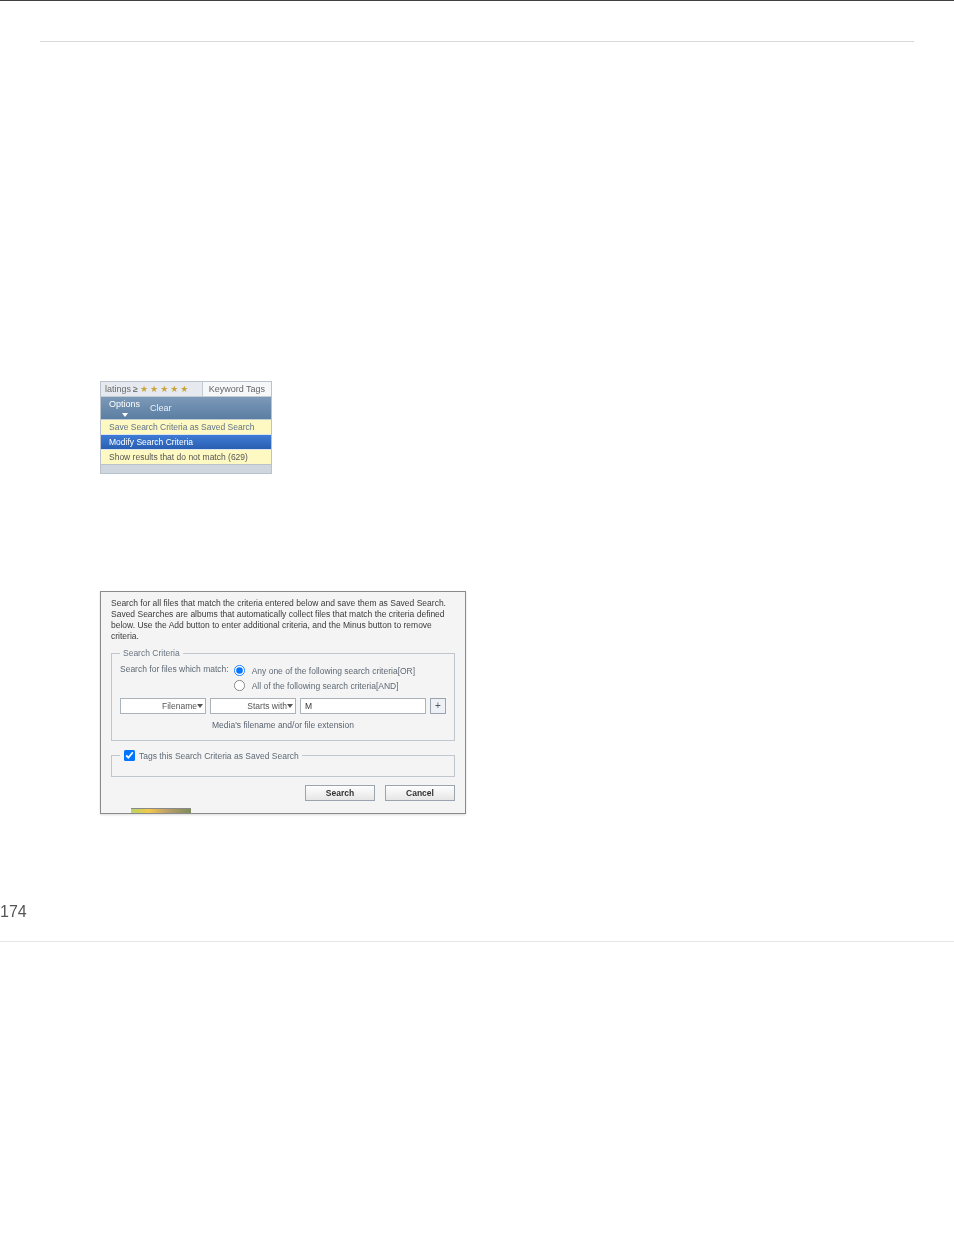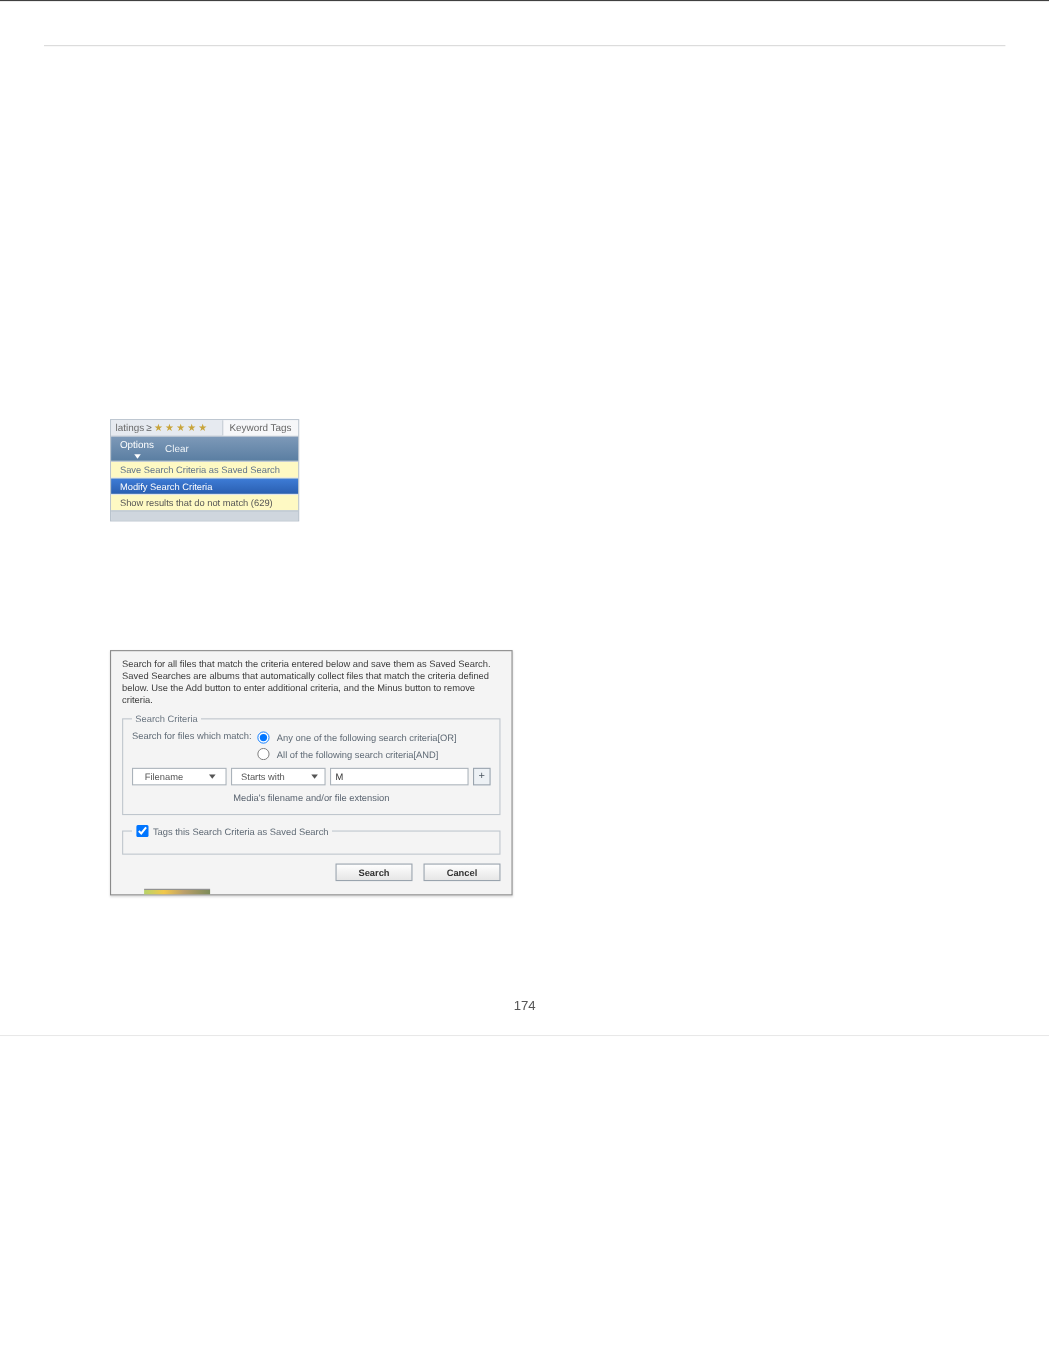--- a/index.html
+++ b/index.html
@@ -187,28 +187,27 @@
   }
   .shot2 .crit {
     display: flex;
     align-items: center;
     gap: 4px;
     margin-top: 6px;
   }
   .shot2 .select {
     display: flex;
     align-items: center;
-    justify-content: center;
+    justify-content: flex-end;
     background: #fff;
     border: 1px solid #aab2ba;
     height: 14px;
     padding: 0 2px 0 4px;
     color: #555;
     font-size: 8.5px;
-    gap: 24px;
   }
   .shot2 .select .tri {
     width: 0; height: 0;
     border-left: 3px solid transparent;
     border-right: 3px solid transparent;
     border-top: 4px solid #555;
   }
   .shot2 .sel-field { width: 78px; }
   .shot2 .sel-op    { width: 78px; }
   .shot2 .txt {
@@ -298,22 +297,21 @@
     border-top: 1px solid #888;
     width: 60px;
     margin-left: 30px;
     margin-top: -1px;
   }
   .page-number {
     position: absolute;
     bottom: 20px;
     left: 0;
     right: 0;
-    text-align: center;
-    font-size: 12px;
+    font-size: 16px;
     color: #555;
   }
 </style>
 </head>
 <body>
 
 <div class="page">
   <div class="content">
     <div class="rule"></div>
   </div>

